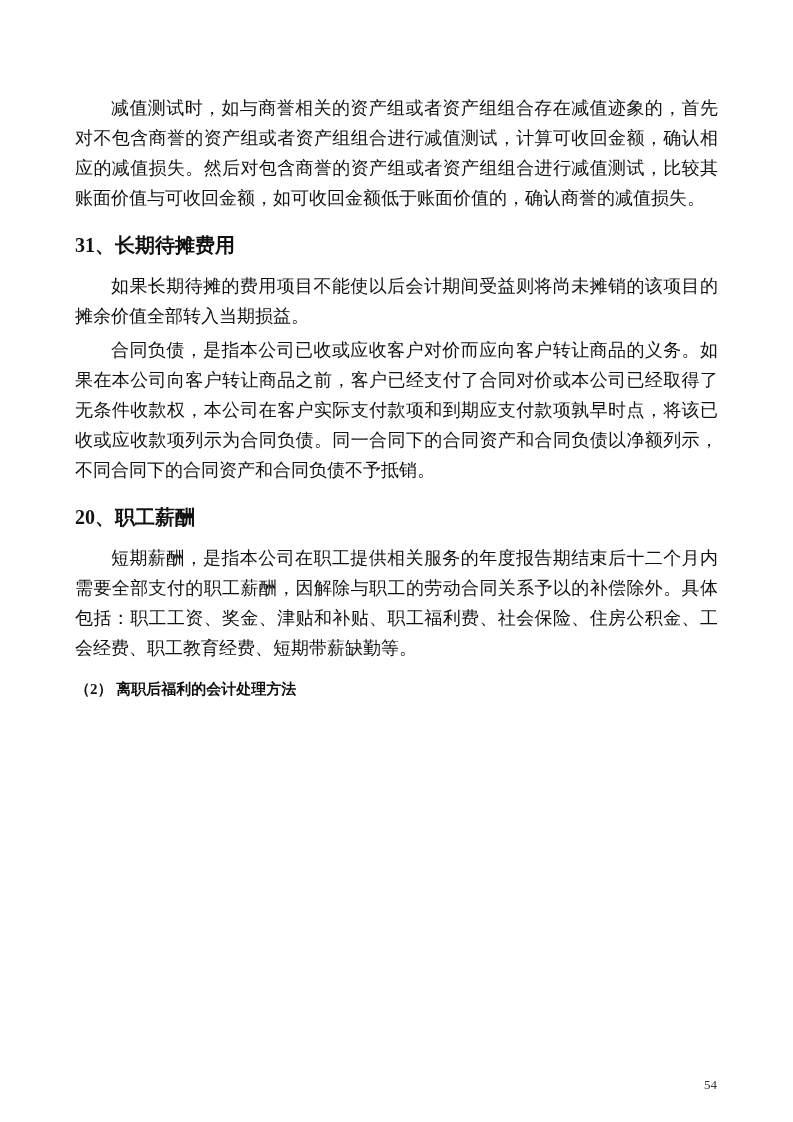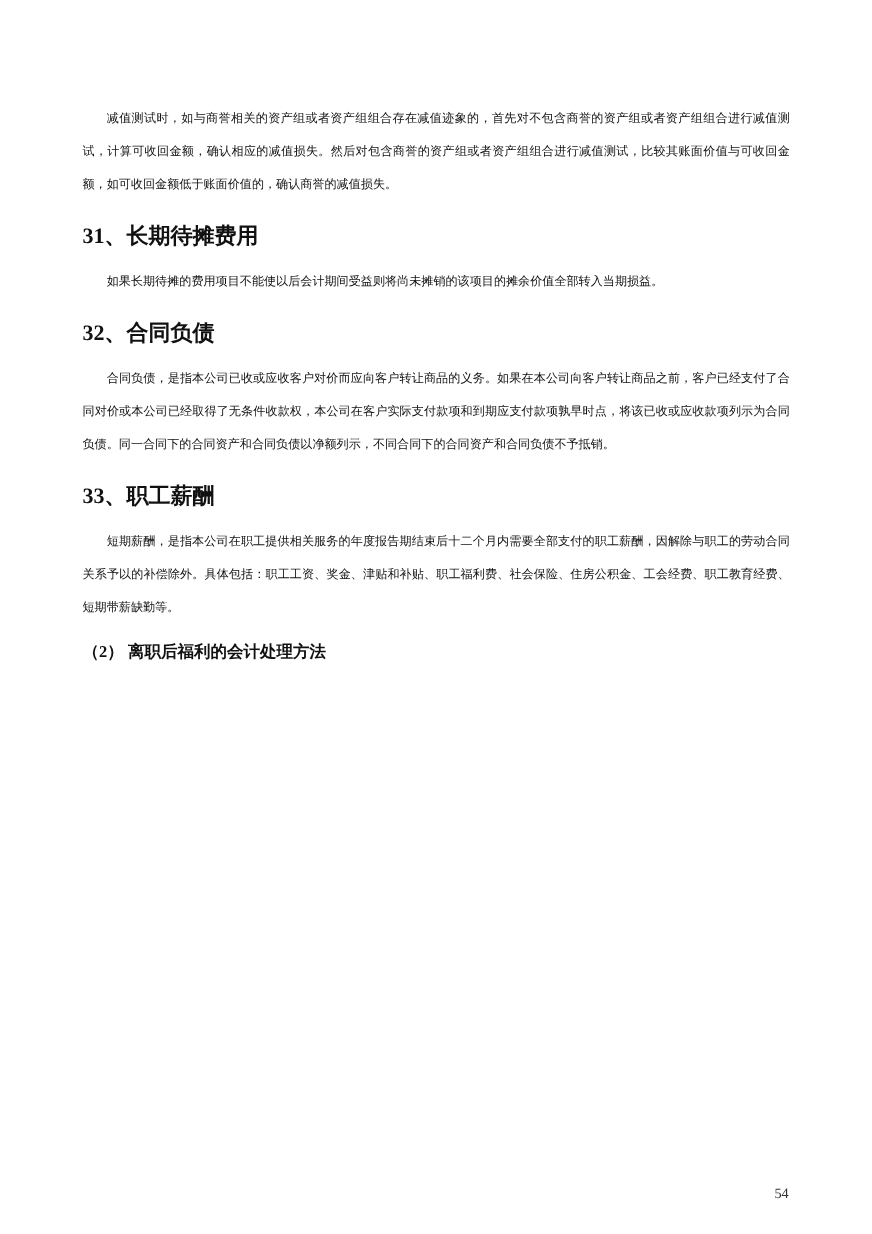--- a/index.html
+++ b/index.html
@@ -17,21 +17,21 @@
     overflow: hidden;
     box-sizing: border-box;
   }
   .content {
     position: absolute;
     left: 75px;
     right: 75px;
     top: 93px;
   }
   .body-para {
-    font-size: 11px;
+    font-size: 18px;
     line-height: 30px;
     text-align: justify;
     text-justify: inter-ideograph;
     text-indent: 2em;
     margin: 0 0 4px 0;
     word-break: break-all;
   }
   .section-heading {
     font-size: 20px;
     font-weight: bold;
@@ -58,24 +58,23 @@
 <body>
 
 <div class="page">
   <div class="content">
 
     <p class="body-para">减值测试时，如与商誉相关的资产组或者资产组组合存在减值迹象的，首先对不包含商誉的资产组或者资产组组合进行减值测试，计算可收回金额，确认相应的减值损失。然后对包含商誉的资产组或者资产组组合进行减值测试，比较其账面价值与可收回金额，如可收回金额低于账面价值的，确认商誉的减值损失。</p>
 
     <h3 class="section-heading">31、长期待摊费用</h3>
     <p class="body-para">如果长期待摊的费用项目不能使以后会计期间受益则将尚未摊销的该项目的摊余价值全部转入当期损益。</p>
 
-    <h3 class="section-heading">32、合同负债</h3>
     <p class="body-para">合同负债，是指本公司已收或应收客户对价而应向客户转让商品的义务。如果在本公司向客户转让商品之前，客户已经支付了合同对价或本公司已经取得了无条件收款权，本公司在客户实际支付款项和到期应支付款项孰早时点，将该已收或应收款项列示为合同负债。同一合同下的合同资产和合同负债以净额列示，不同合同下的合同资产和合同负债不予抵销。</p>
 
-    <h3 class="section-heading">33、职工薪酬</h3>
+    <h3 class="section-heading">20、职工薪酬</h3>
 
     <p class="body-para">短期薪酬，是指本公司在职工提供相关服务的年度报告期结束后十二个月内需要全部支付的职工薪酬，因解除与职工的劳动合同关系予以的补偿除外。具体包括：职工工资、奖金、津贴和补贴、职工福利费、社会保险、住房公积金、工会经费、职工教育经费、短期带薪缺勤等。</p>
 
     <h4 class="subsection-heading">（2）  离职后福利的会计处理方法</h4>
 
   </div>
 
   <div class="page-number">54</div>
 </div>
 

